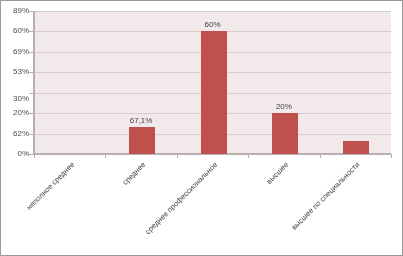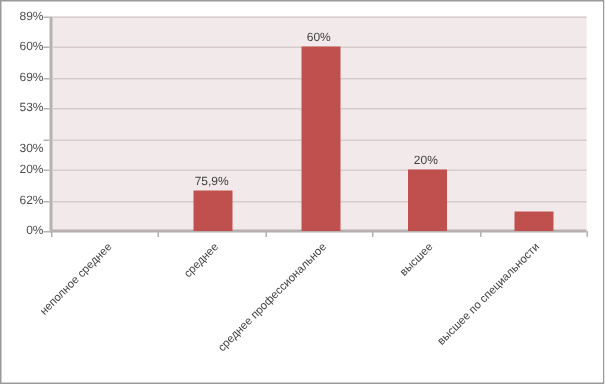--- a/index.html
+++ b/index.html
@@ -188,21 +188,21 @@
 
 <div class="y-tick-mark" style="top: 153px;"></div>
     <div class="y-tick-mark" style="top: 132.571px;"></div>
     <div class="y-tick-mark" style="top: 112.143px;"></div>
     <div class="y-tick-mark" style="top: 91.7143px;"></div>
     <div class="y-tick-mark" style="top: 71.2857px;"></div>
     <div class="y-tick-mark" style="top: 50.8571px;"></div>
     <div class="y-tick-mark" style="top: 30.4286px;"></div>
     <div class="y-tick-mark" style="top: 10px;"></div>
     <div class="x-tick-mark" style="left: 33px;"></div>
-    <div class="bar-value-label" style="left: 110.1px; width: 60px; top: 114.83px;">75,9%</div>
+    <div class="bar-value-label" style="left: 110.1px; width: 60px; top: 114.83px;">67,1%</div>
     <div class="x-tick-mark" style="left: 104.4px;"></div>
     <div class="bar-value-label" style="left: 181.5px; width: 60px; top: 19.4286px;">60%</div>
     <div class="x-tick-mark" style="left: 175.8px;"></div>
     <div class="bar-value-label" style="left: 252.9px; width: 60px; top: 101.143px;">20%</div>
     <div class="x-tick-mark" style="left: 247.2px;"></div>
     <div class="x-tick-mark" style="left: 318.6px;"></div>
     <div class="x-tick-mark" style="left: 390px;"></div>
   </div>
 
 </body></html>

